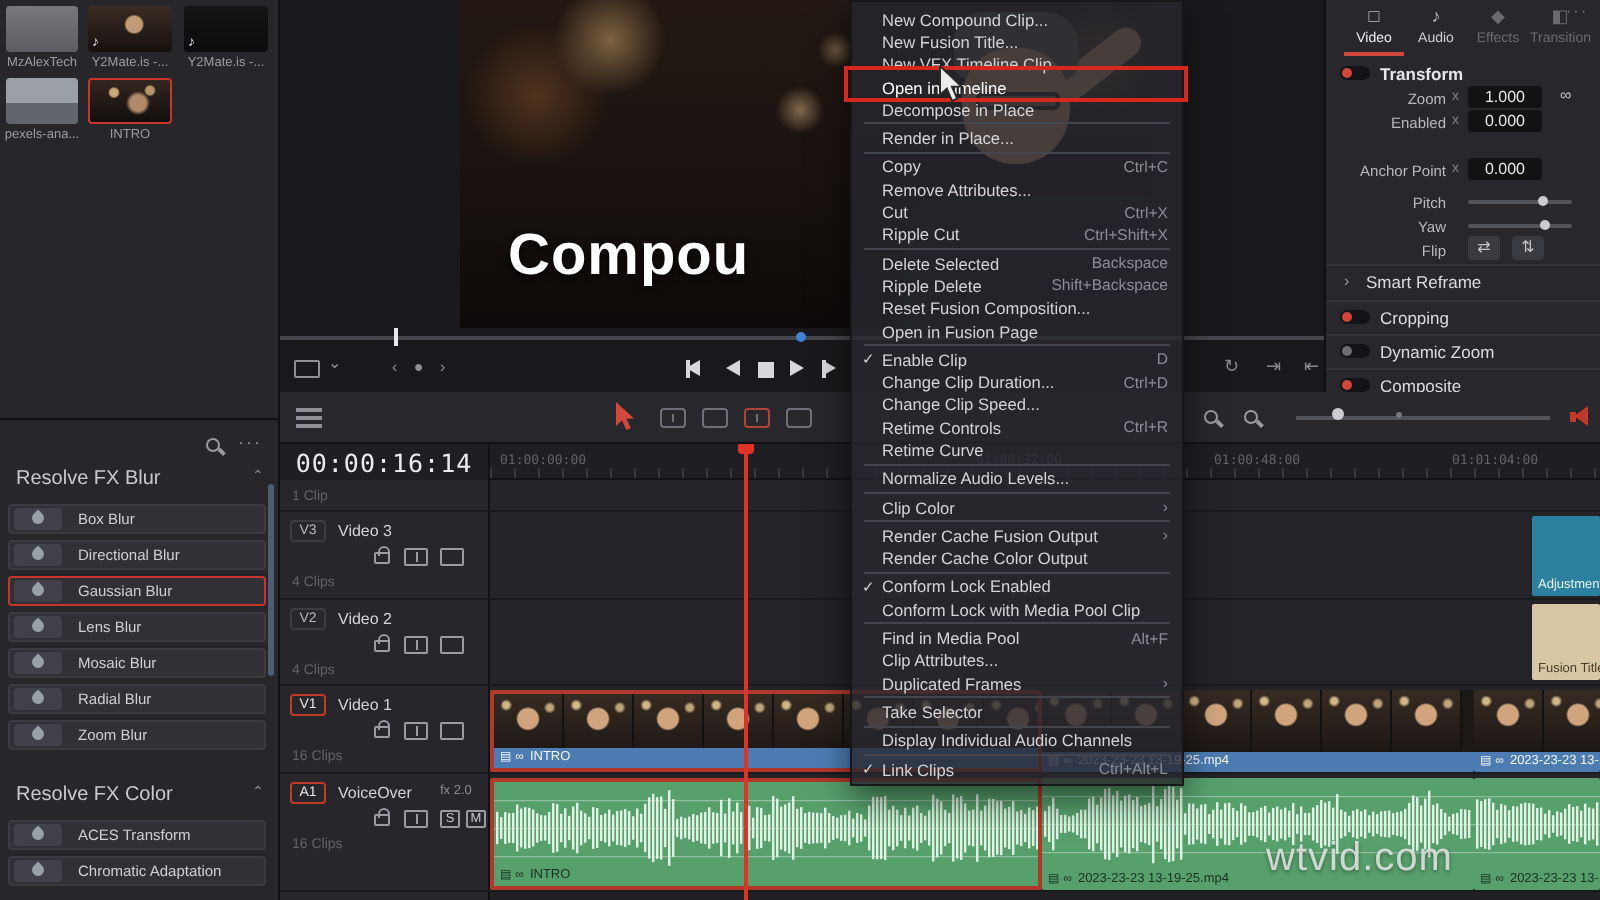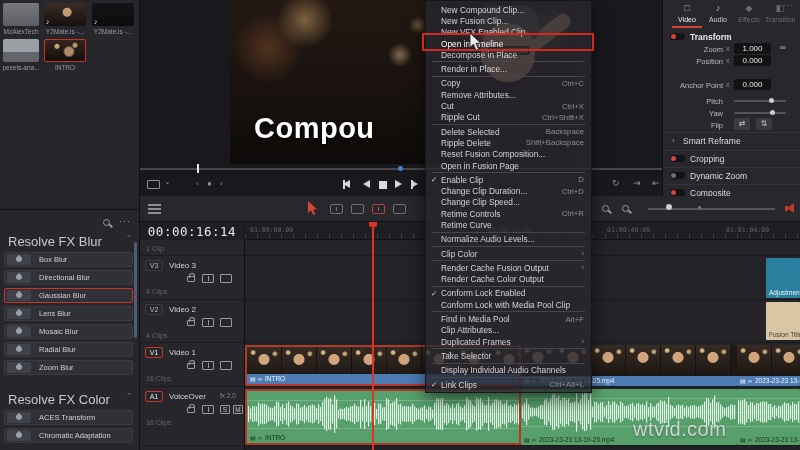--- a/index.html
+++ b/index.html
@@ -71,21 +71,21 @@
   .r-link{left:117px;top:0;font-size:8px;color:#c3c3c9;}
   .sl-track{left:71px;top:5px;width:52px;height:2px;background:#54545b;border-radius:1px;}
   .sl-knob{top:-2px;width:5px;height:5px;border-radius:50%;background:#cbcbd1;}
   .flip-btn{top:-1px;width:16px;height:12px;background:#3a3a41;border-radius:2px;color:#c6c6cc;font-size:8px;text-align:center;line-height:12px;}
 
   
   .fx-panel{left:0;top:210px;width:140px;height:240px;background:#26262b;border-right:1px solid #101013;}
   .mag{width:7px;height:7px;border:1.5px solid #9a9aa2;border-radius:50%;}
   .mag::after{content:"";position:absolute;width:4px;height:1.5px;background:#9a9aa2;transform:rotate(45deg);right:-4px;bottom:-1px;}
   .fx-dots{color:#9a9aa2;font-size:9px;letter-spacing:1px;}
-  .fx-title{left:8px;width:120px;font-size:13px;color:#c9c9cf;}
+  .fx-title{left:8px;width:120px;font-size:10px;color:#c9c9cf;}
   .fx-chev{left:126px;font-size:7px;color:#8a8a92;}
   .fx-item{left:4px;width:129px;height:15px;background:#303036;border:1px solid #3b3b42;border-radius:2px;}
   .fx-item.sel{border:1px solid #c9352b;}
   .fx-ic{left:2px;top:1px;width:24px;height:11px;background:#41414a;border-radius:2px;}
   .drop{left:9px;top:2px;width:6px;height:6px;background:#98a0a8;border-radius:0 50% 50% 50%;transform:rotate(45deg);}
   .fx-lb{left:34px;top:0;font-size:7.5px;color:#cfcfd4;line-height:14px;}
   .fx-scroll{left:134px;top:32px;width:3px;height:96px;background:#4e5c74;border-radius:2px;}
 
   
   .timeline{left:140px;top:196px;width:660px;height:254px;background:#202025;}
@@ -243,21 +243,21 @@
         </div>
         <div class="sec-lb" style="font-weight: bold; color: rgb(230, 230, 234);">Transform</div>
       </div>
       <div style="left: 0px; top: 43px; width: 138px; height: 12px;">
         <div class="r-label">Zoom</div>
         <div class="r-pre">x</div>
         <div class="v-box">1.000</div>
         <div class="r-link">∞</div>
       </div>
       <div style="left: 0px; top: 55px; width: 138px; height: 12px;">
-        <div class="r-label">Position</div>
+        <div class="r-label">Enabled</div>
         <div class="r-pre">x</div>
         <div class="v-box">0.000</div>
       </div>
       <div style="left: 0px; top: 79px; width: 138px; height: 12px;">
         <div class="r-label">Anchor Point</div>
         <div class="r-pre">x</div>
         <div class="v-box">0.000</div>
       </div>
       <div style="left: 0px; top: 95px; width: 138px; height: 12px;">
         <div class="r-label">Pitch</div>
@@ -790,25 +790,25 @@
     <div class="playhead" style="left: 232px;"></div>
   </section>
 
   <div class="menu" id="menu">
       <div class="m-row">
         <div class="mc" style="position: relative;"></div>
         <div class="ml" style="position: relative;">New Compound Clip...</div>
       </div>
       <div class="m-row">
         <div class="mc" style="position: relative;"></div>
-        <div class="ml" style="position: relative;">New Fusion Clip...</div>
-      </div>
-      <div class="m-row">
-        <div class="mc" style="position: relative;"></div>
-        <div class="ml" style="position: relative;">New VFX Enabled Clip...</div>
+        <div class="ml" style="position: relative;">New Fusion Title...</div>
+      </div>
+      <div class="m-row">
+        <div class="mc" style="position: relative;"></div>
+        <div class="ml" style="position: relative;">New VFX Timeline Clip...</div>
       </div>
       <div class="m-row hl">
         <div class="mc" style="position: relative;"></div>
         <div class="ml" style="position: relative;">Open in Timeline</div>
       </div>
       <div class="m-row">
         <div class="mc" style="position: relative;"></div>
         <div class="ml" style="position: relative;">Decompose in Place</div>
       </div>
       <div class="m-sep"></div>

